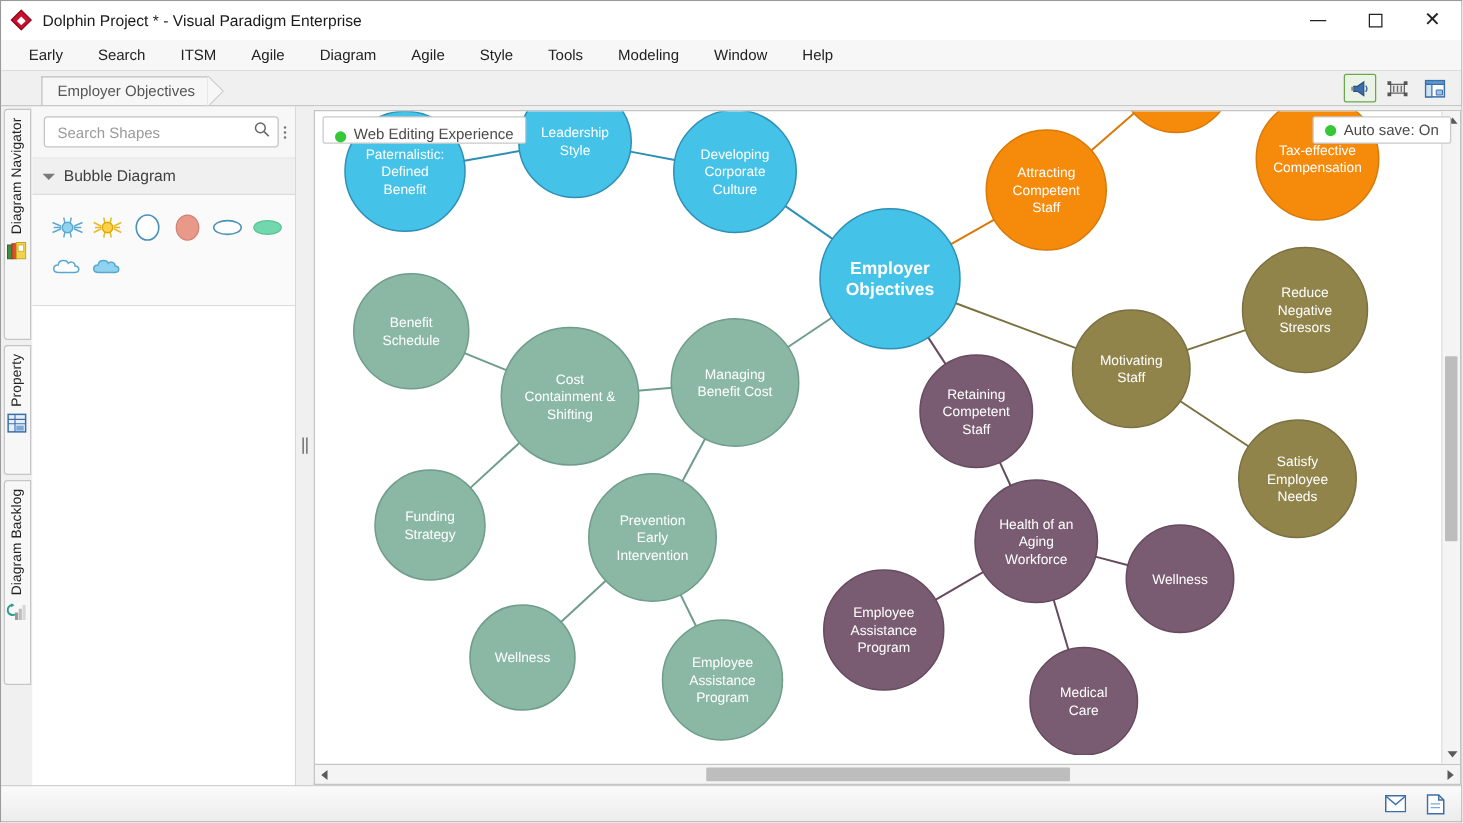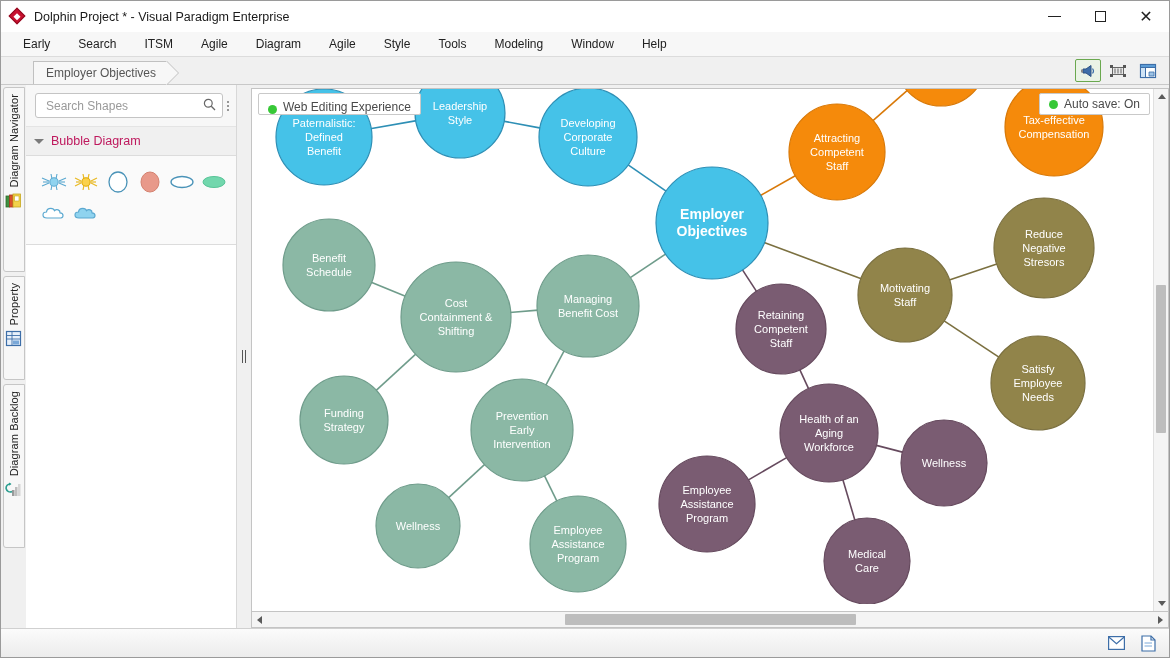--- a/index.html
+++ b/index.html
@@ -236,21 +236,21 @@
 
   .grouphdr {
     height: 29px;
     background: #f0f0f0;
     border-bottom: 1px solid #dcdcdc;
     display: flex;
     align-items: center;
     padding-left: 8px;
     gap: 7px;
     font-size: 12.5px;
-    color: #be185d;
+    color: #404040;
     cursor: default;
     flex: 0 0 29px;
   }
   .caret {
     width: 0; height: 0;
     border-left: 5px solid transparent;
     border-right: 5px solid transparent;
     border-top: 5px solid #7a7a7a;
     display: block;
   }
@@ -321,21 +321,21 @@
     cursor: default;
   }
   .badge .dot {
     width: 9px; height: 9px;
     border-radius: 50%;
     background: #37c837;
     display: block;
     flex: 0 0 9px;
   }
   .badge.web { left: 6px; top: 4px; align-items: flex-end; }
-  .badge.autosave { right: 18px; top: 4px; }
+  .badge.autosave { right: 7px; top: 4px; }
 
   .bubblesvg { position: absolute; left: 0; top: 0; }
 
   
   .vscroll {
     position: absolute;
     right: 0; top: 0; bottom: 0;
     width: 15px;
     background: #f4f4f4;
     border-left: 1px solid #e0e0e0;

